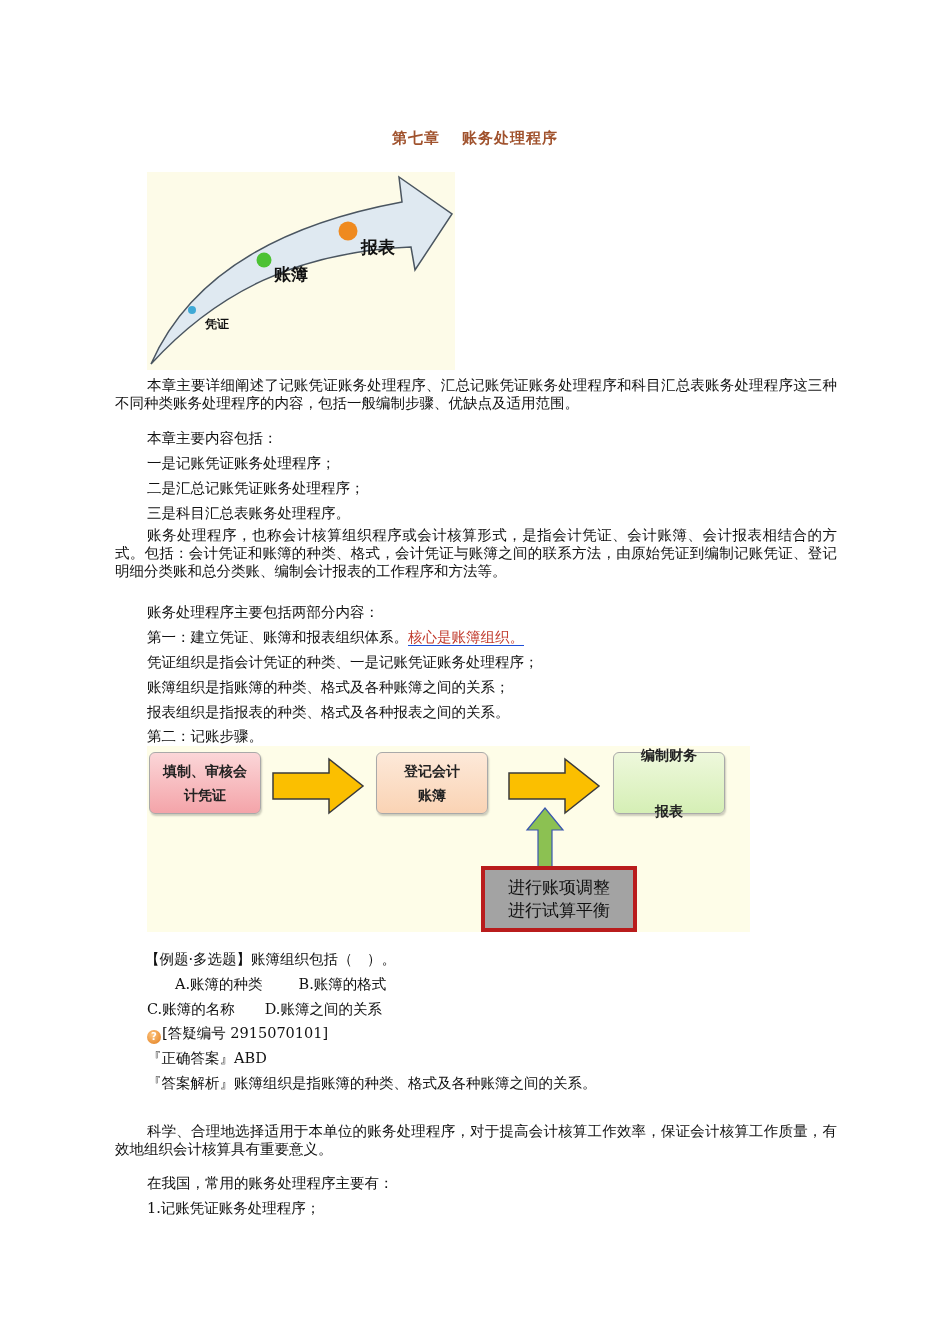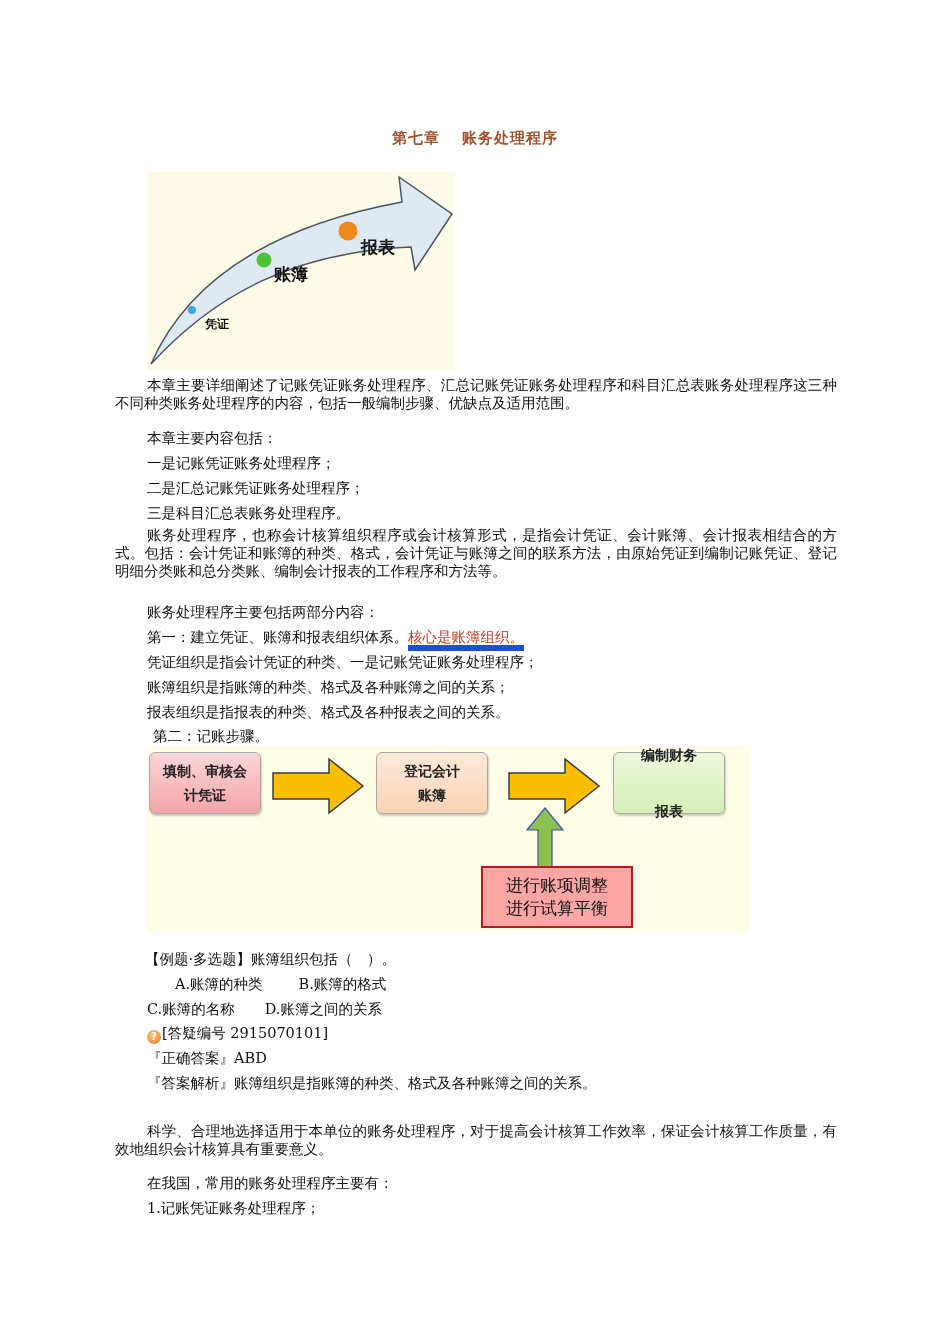--- a/index.html
+++ b/index.html
@@ -19,39 +19,39 @@
       position: absolute; left: 147px; top: 172px; width: 308px; height: 198px;
       background: #fdfbe8;
     }
     .line {
       position: absolute; font-size: 14.5px; line-height: 24px; white-space: nowrap;
     }
     .para {
       position: absolute; left: 115px; width: 722px; font-size: 14.5px; line-height: 18px;
       text-indent: 32px; text-align: justify;
     }
-    .red-underline { color: #c0392b; border-bottom: 6px solid #1d4ed8; }
+    .red-underline { color: #c0392b; border-bottom: 1px solid #1d4ed8; }
     .flow {
       position: absolute; left: 147px; top: 746px; width: 603px; height: 186px;
       background: #fefde8;
     }
     .box {
       position: absolute; width: 110px; height: 60px; border-radius: 6px;
       border: 1px solid #a9a9a9; box-shadow: 1px 2px 2px rgba(0,0,0,0.2);
       display: flex; flex-direction: column; justify-content: center; align-items: center;
       font-family: "DejaVu Sans", sans-serif; font-weight: bold; font-size: 14px; line-height: 24px;
       color: #222; text-align: center;
     }
     .box1 { left: 2px; top: 6px; background: linear-gradient(#fbd6d8, #f4a4a9); }
     .box2 { left: 229px; top: 6px; background: linear-gradient(#fde9d9, #fad3b4); }
     .box3 { left: 466px; top: 6px; background: linear-gradient(#eef8dc, #d5efb5); gap: 32px; }
     .arrow { position: absolute; }
     .adjust {
       position: absolute; left: 334px; top: 120px; width: 148px; height: 58px;
-      background: #fca5a5; border: 2px solid #b91c1c;
+      background: #a3a3a3; border: 4px solid #b91c1c;
       display: flex; flex-direction: column; justify-content: center; align-items: center;
       font-family: "DejaVu Sans", sans-serif; font-size: 17px; line-height: 23px; color: #111;
     }
     .qicon {
       display: inline-block; width: 14px; height: 14px; border-radius: 50%;
       background: radial-gradient(circle at 40% 35%, #ffc680, #e07b1a);
       color: #fff; font-size: 10px; line-height: 14px; text-align: center;
       font-family: "DejaVu Sans", sans-serif; font-weight: bold; vertical-align: -2px; margin-right: 1px;
     }
     .optgap { display: inline-block; width: 36px; }
@@ -86,21 +86,21 @@
 
   <div class="para" style="top:526px;">账务处理程序，也称会计核算组织程序或会计核算形式，是指会计凭证、会计账簿、会计报表相结合的方式。包括：会计凭证和账簿的种类、格式，会计凭证与账簿之间的联系方法，由原始凭证到编制记账凭证、登记明细分类账和总分类账、编制会计报表的工作程序和方法等。</div>
 
   <div class="line" style="left:147px;top:600px;">账务处理程序主要包括两部分内容：</div>
   <div class="line" style="left:147px;top:625px;">
     <span>第一：建立凭证、账簿和报表组织体系。</span><span class="red-underline">核心是账簿组织。</span>
   </div>
   <div class="line" style="left:147px;top:650px;">凭证组织是指会计凭证的种类、一是记账凭证账务处理程序；</div>
   <div class="line" style="left:147px;top:675px;">账簿组织是指账簿的种类、格式及各种账簿之间的关系；</div>
   <div class="line" style="left:147px;top:700px;">报表组织是指报表的种类、格式及各种报表之间的关系。</div>
-  <div class="line" style="left:147px;top:724px;margin-left:6px;">第二：记账步骤。</div>
+  <div class="line" style="left:147px;top:724px;">第二：记账步骤。</div>
 
   <div class="flow">
     <div class="box box1">
       <span>填制、审核会</span>
       <span>计凭证</span>
     </div>
     <svg class="arrow" style="left:124px;top:10px;" width="96" height="60" viewBox="0 0 96 60">
       <path d="M2,17 L58,17 L58,3 L92,30 L58,57 L58,43 L2,43 Z" fill="#fbbf00" stroke="#3b3b3b" stroke-width="1.5"></path>
     </svg>
     <div class="box box2">

